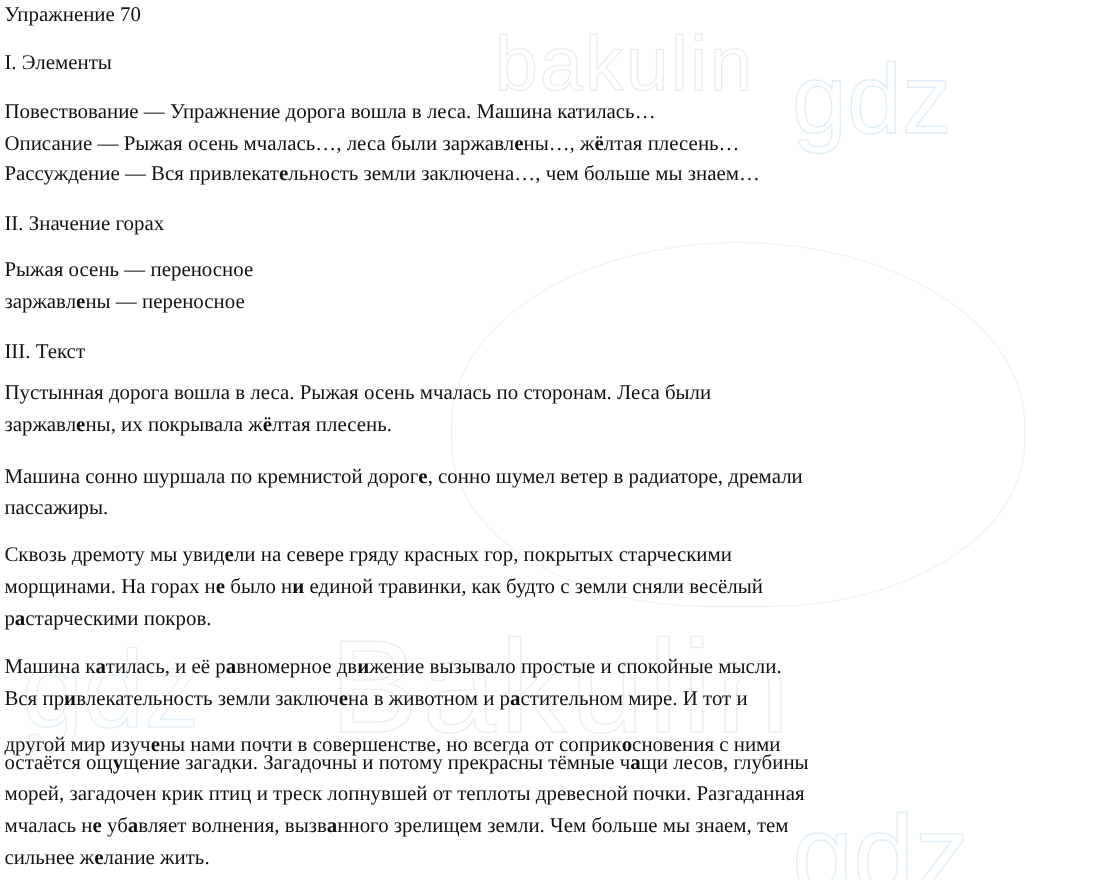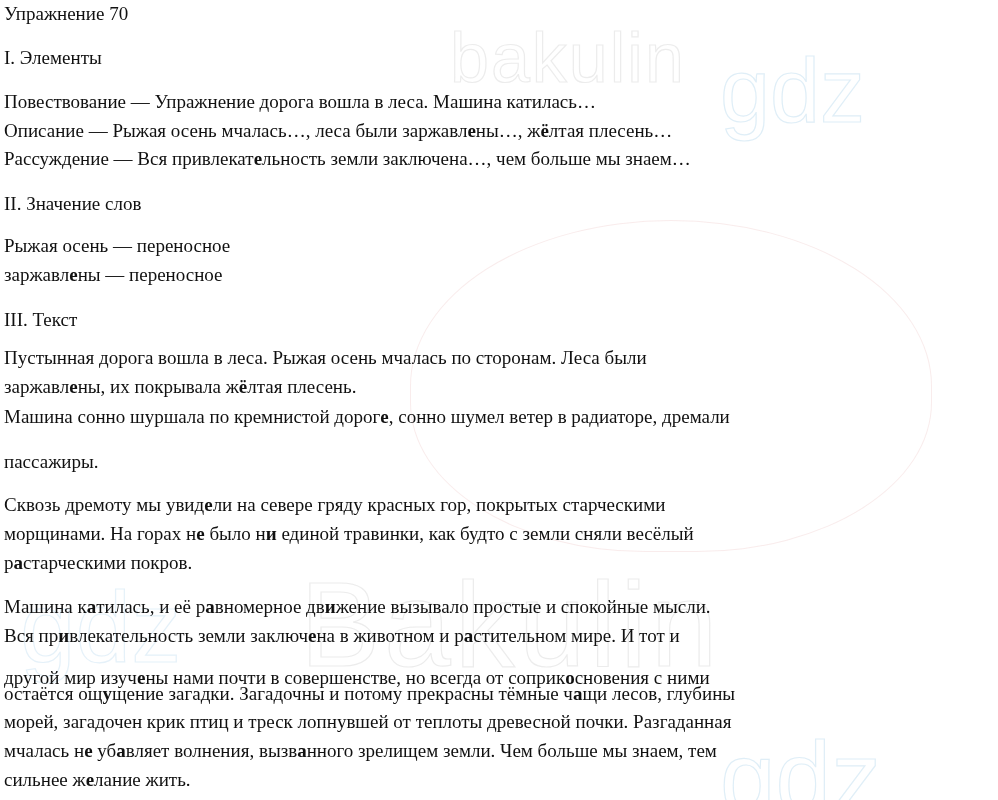--- a/index.html
+++ b/index.html
@@ -73,30 +73,30 @@
 <div class="wm-face"></div>
 
 <div class="content">
   <div class="line" style="top:0px">Упражнение 70</div>
 
   <div class="line heading" style="top:44px">I. Элементы</div>
   <div class="line" style="top:88px"><span>Повествование — Упражнение дорога вошла в леса. Машина катилась…</span></div>
   <div class="line" style="top:117px"><span>Описание — Рыжая осень мчалась…, леса были заржавл</span><span class="b">е</span><span>ны…, ж</span><span class="b">ё</span><span>лтая плесень…</span></div>
   <div class="line" style="top:145px"><span>Рассуждение — Вся привлекат</span><span class="b">е</span><span>льность земли заключена…, чем больше мы знаем…</span></div>
 
-  <div class="line heading" style="top:190px">II. Значение слов</div>
+  <div class="line heading" style="top:190px">II. Значение горах</div>
   <div class="line" style="top:232px"><span>Рыжая осень — переносное</span></div>
   <div class="line" style="top:261px"><span>заржавл</span><span class="b">е</span><span>ны — переносное</span></div>
 
   <div class="line heading" style="top:306px">III. Текст</div>
 
   <div class="line" style="top:344px"><span>Пустынная дорога вошла в леса. Рыжая осень мчалась по сторонам. Леса были</span></div>
   <div class="line" style="top:373px"><span>заржавл</span><span class="b">е</span><span>ны, их покрывала ж</span><span class="b">ё</span><span>лтая плесень.</span></div>
 
-  <div class="line" style="top:403px"><span>Машина сонно шуршала по кремнистой дорог</span><span class="b">е</span><span>, сонно шумел ветер в радиаторе, дремали</span></div>
+  <div class="line" style="top:420px"><span>Машина сонно шуршала по кремнистой дорог</span><span class="b">е</span><span>, сонно шумел ветер в радиаторе, дремали</span></div>
   <div class="line" style="top:448px"><span>пассажиры.</span></div>
 
   <div class="line" style="top:491px"><span>Сквозь дремоту мы увид</span><span class="b">е</span><span>ли на севере гряду красных гор, покрытых старческими</span></div>
   <div class="line" style="top:520px"><span>морщинами. На горах н</span><span class="b">е</span><span> было н</span><span class="b">и</span><span> единой травинки, как будто с земли сняли весёлый</span></div>
   <div class="line" style="top:549px"><span>р</span><span class="b">а</span><span>старческими покров.</span></div>
 
   <div class="line" style="top:593px"><span>Машина к</span><span class="b">а</span><span>тилась, и её р</span><span class="b">а</span><span>вномерное дв</span><span class="b">и</span><span>жение вызывало простые и спокойные мысли.</span></div>
   <div class="line" style="top:622px"><span>Вся пр</span><span class="b">и</span><span>влекательность земли заключ</span><span class="b">е</span><span>на в животном и р</span><span class="b">а</span><span>стительном мире. И тот и</span></div>
   <div class="line" style="top:664px"><span>другой мир изуч</span><span class="b">е</span><span>ны нами почти в совершенстве, но всегда от соприк</span><span class="b">о</span><span>сновения с ними</span></div>
   <div class="line" style="top:680px"><span>остаётся ощ</span><span class="b">у</span><span>щение загадки. Загадочны и потому прекрасны тёмные ч</span><span class="b">а</span><span>щи лесов, глубины</span></div>

